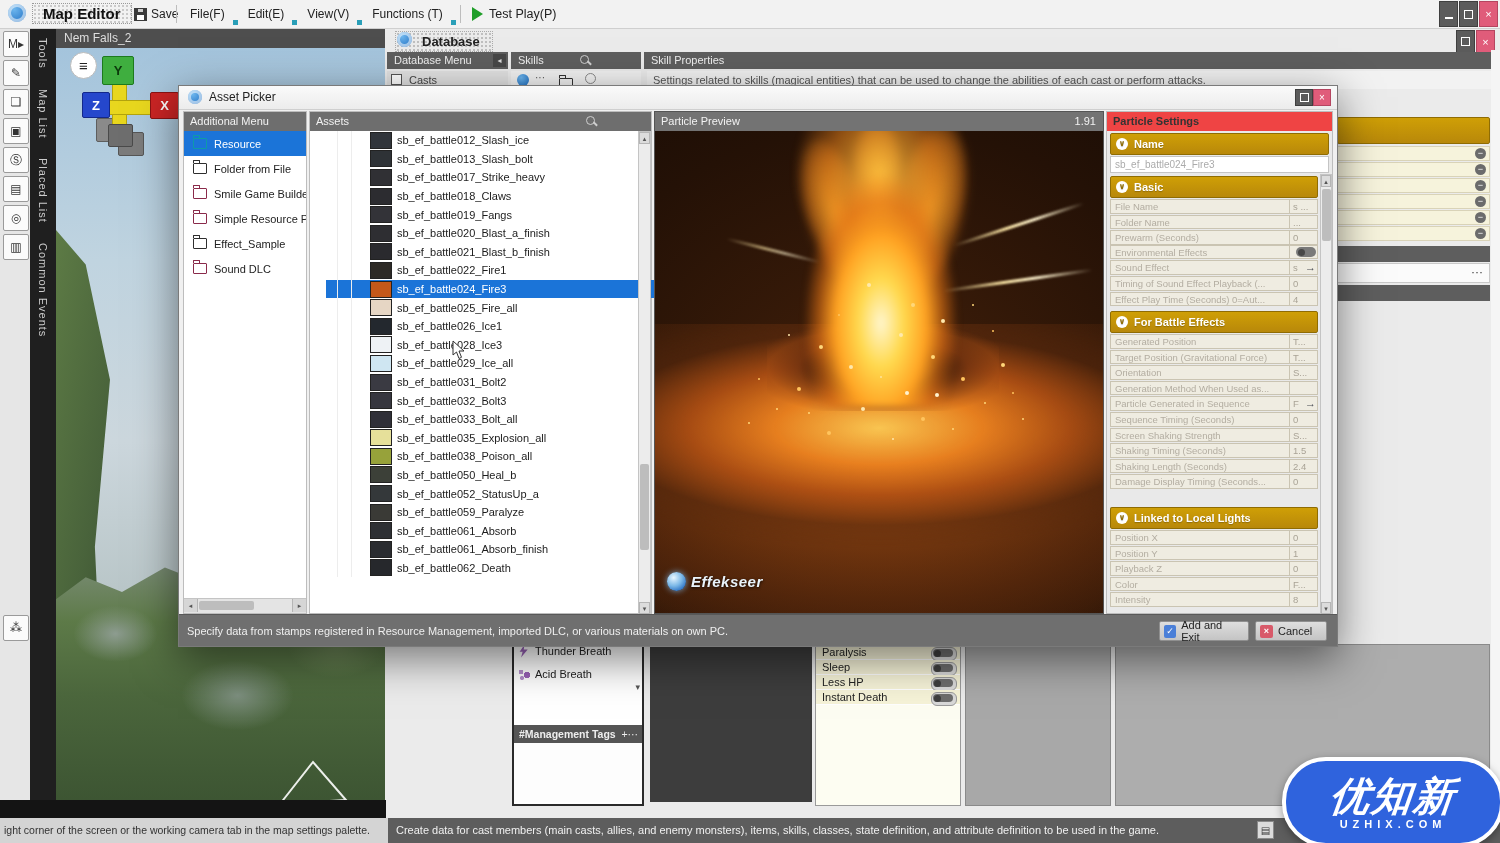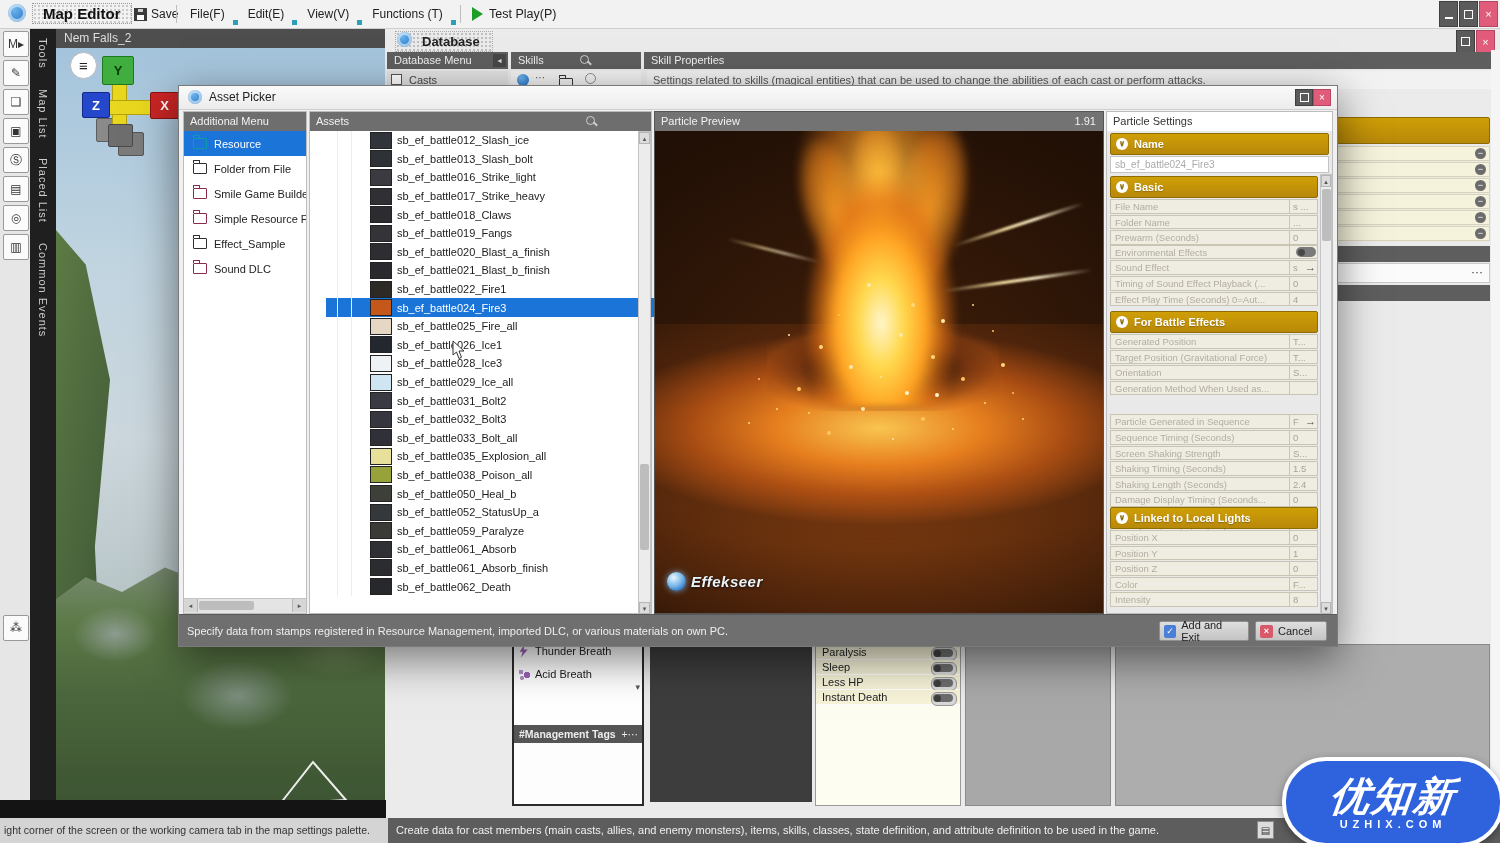--- a/index.html
+++ b/index.html
@@ -426,25 +426,20 @@
           <span class="asset-thumb" style="background: rgb(49, 53, 59);"></span>
           <span>sb_ef_battle012_Slash_ice</span>
         </div>
         <div class="asset-row">
           <span class="asset-gutter"></span>
           <span class="asset-thumb" style="background: rgb(46, 50, 54);"></span>
           <span>sb_ef_battle013_Slash_bolt</span>
         </div>
         <div class="asset-row">
           <span class="asset-gutter"></span>
-          <span class="asset-thumb" style="background: rgb(58, 58, 64);"></span>
-          <span>sb_ef_battle016_Strike_light</span>
-        </div>
-        <div class="asset-row">
-          <span class="asset-gutter"></span>
           <span class="asset-thumb" style="background: rgb(48, 48, 52);"></span>
           <span>sb_ef_battle017_Strike_heavy</span>
         </div>
         <div class="asset-row">
           <span class="asset-gutter"></span>
           <span class="asset-thumb" style="background: rgb(44, 44, 48);"></span>
           <span>sb_ef_battle018_Claws</span>
         </div>
         <div class="asset-row">
           <span class="asset-gutter"></span>
@@ -572,21 +567,21 @@
       <div class="sparks"></div>
       <div class="fire-vignette"></div>
       <div class="efk-logo" style="left:12px;bottom:22px">
         <span class="efk-sphere"></span>
         <span>Effekseer</span>
       </div>
     </div>
   </div>
 
   <div class="panel" style="left:927px;top:25px;width:227px;height:503px;background:#e9e9e9">
-    <div class="panel-hd" style="background:#ffffff;color:#333;font-weight:normal">Particle Settings</div>
+    <div class="panel-hd" style="background:#ef4444;color:#333;font-weight:bold">Particle Settings</div>
     <div class="gold" style="left:3px;top:21px;width:219px">
       <span class="gold-chev">∨</span>
       <span>Name</span>
     </div>
     <div class="abs" style="left:3px;top:44px;width:219px;height:17px;background:#fff;border:1px solid #c4c4c4;box-sizing:border-box;font-size:10px;color:#ababab;line-height:15px;padding-left:4px">
       <span>sb_ef_battle024_Fire3</span>
     </div>
 
     <div class="gold" style="left:3px;top:64px;width:208px">
       <span class="gold-chev">∨</span>
@@ -635,21 +630,21 @@
           <span class="prop-val"><span>T...</span></span>
         </div>
         <div class="prop-row" style="position:relative;height:14.6px;margin-bottom:1px">
           <span class="prop-label">Target Position (Gravitational Force)</span>
           <span class="prop-val"><span>T...</span></span>
         </div>
         <div class="prop-row" style="position:relative;height:14.6px;margin-bottom:1px">
           <span class="prop-label">Orientation</span>
           <span class="prop-val"><span>S...</span></span>
         </div>
-        <div class="prop-row" style="position:relative;height:14.6px;margin-bottom:19px">
+        <div class="prop-row" style="position:relative;height:14.6px;margin-bottom:1px">
           <span class="prop-label">Generation Method When Used as...</span>
           <span class="prop-val"><span></span></span>
         </div>
         <div class="prop-row" style="position:relative;height:14.6px;margin-bottom:1px">
           <span class="prop-label">Particle Generated in Sequence</span>
           <span class="prop-val"><span>F</span><span class="arrow-glyph">→</span></span>
         </div>
         <div class="prop-row" style="position:relative;height:14.6px;margin-bottom:1px">
           <span class="prop-label">Sequence Timing (Seconds)</span>
           <span class="prop-val"><span>0</span></span>
@@ -684,21 +679,21 @@
 
     <div class="prop-row" style="position:relative;height:14.6px;margin-bottom:1px">
           <span class="prop-label">Position X</span>
           <span class="prop-val"><span>0</span></span>
         </div>
         <div class="prop-row" style="position:relative;height:14.6px;margin-bottom:1px">
           <span class="prop-label">Position Y</span>
           <span class="prop-val"><span>1</span></span>
         </div>
         <div class="prop-row" style="position:relative;height:14.6px;margin-bottom:1px">
-          <span class="prop-label">Position Z</span>
+          <span class="prop-label">Playback Z</span>
           <span class="prop-val"><span>0</span></span>
         </div>
         <div class="prop-row" style="position:relative;height:14.6px;margin-bottom:1px">
           <span class="prop-label">Color</span>
           <span class="prop-val"><span>F...</span></span>
         </div>
         <div class="prop-row" style="position:relative;height:14.6px;margin-bottom:1px">
           <span class="prop-label">Intensity</span>
           <span class="prop-val"><span>8</span></span>
         </div>

